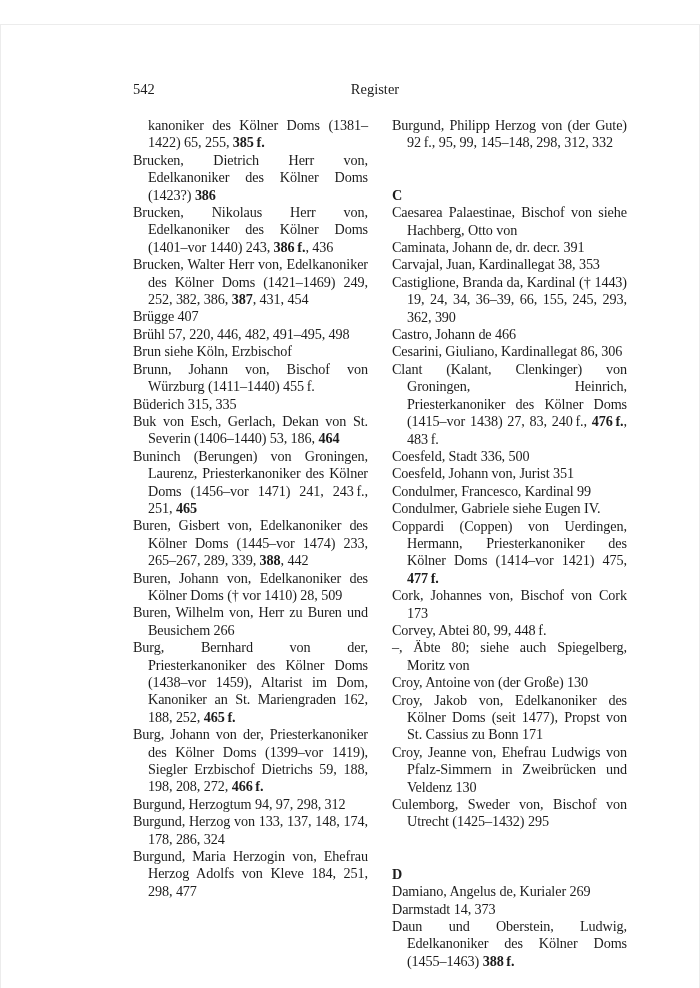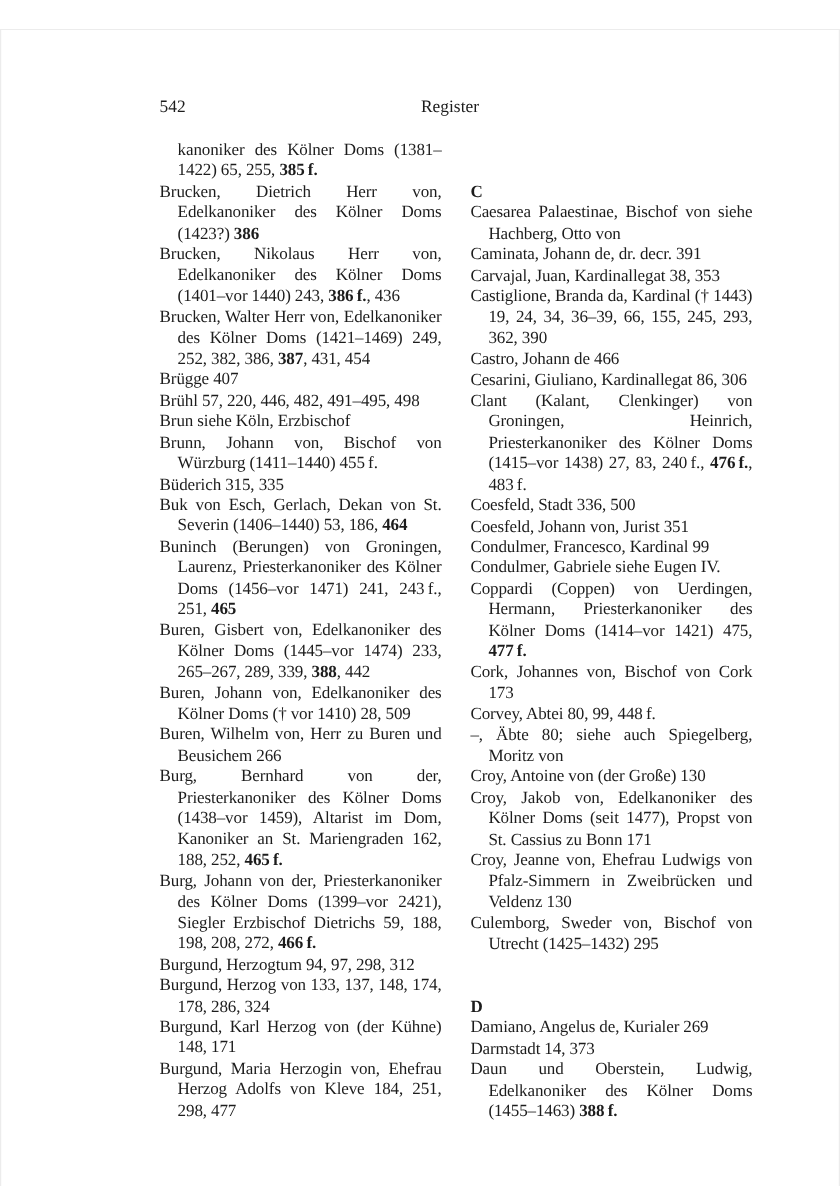--- a/index.html
+++ b/index.html
@@ -80,27 +80,27 @@
         <div class="entry"><span>Brühl 57, 220, 446, 482, 491–495, 498</span></div>
         <div class="entry"><span>Brun siehe Köln, Erzbischof</span></div>
         <div class="entry"><span>Brunn, Johann von, Bischof von Würzburg (1411–1440) 455 f.</span></div>
         <div class="entry"><span>Büderich 315, 335</span></div>
         <div class="entry"><span>Buk von Esch, Gerlach, Dekan von St. Severin (1406–1440) 53, 186, </span><span class="bold-ref">464</span></div>
         <div class="entry"><span>Buninch (Berungen) von Groningen, Laurenz, Priesterkanoniker des Kölner Doms (1456–vor 1471) 241, 243 f., 251, </span><span class="bold-ref">465</span></div>
         <div class="entry"><span>Buren, Gisbert von, Edelkanoniker des Kölner Doms (1445–vor 1474) 233, 265–267, 289, 339, </span><span class="bold-ref">388</span><span>, 442</span></div>
         <div class="entry"><span>Buren, Johann von, Edelkanoniker des Kölner Doms († vor 1410) 28, 509</span></div>
         <div class="entry"><span>Buren, Wilhelm von, Herr zu Buren und Beusichem 266</span></div>
         <div class="entry"><span>Burg, Bernhard von der, Priesterkanoniker des Kölner Doms (1438–vor 1459), Altarist im Dom, Kanoniker an St. Mariengraden 162, 188, 252, </span><span class="bold-ref">465 f.</span></div>
-        <div class="entry"><span>Burg, Johann von der, Priesterkanoniker des Kölner Doms (1399–vor 2421), Siegler Erzbischof Dietrichs 59, 188, 198, 208, 272, </span><span class="bold-ref">466 f.</span></div>
+        <div class="entry"><span>Burg, Johann von der, Priesterkanoniker des Kölner Doms (1399–vor 1419), Siegler Erzbischof Dietrichs 59, 188, 198, 208, 272, </span><span class="bold-ref">466 f.</span></div>
         <div class="entry"><span>Burgund, Herzogtum 94, 97, 298, 312</span></div>
         <div class="entry"><span>Burgund, Herzog von 133, 137, 148, 174, 178, 286, 324</span></div>
-        <div class="entry"><span>Burgund, Karl Herzog von (der Kühne) 148, 171</span></div>
         <div class="entry"><span>Burgund, Maria Herzogin von, Ehefrau Herzog Adolfs von Kleve 184, 251, 298, 477</span></div>
       </div>
     <div class="column">
+        <div class="entry"><span>Burgund, Philipp Herzog von (der Gute) 92 f., 95, 99, 145–148, 298, 312, 332</span></div>
         <div class="section-letter">C</div>
         <div class="entry"><span>Caesarea Palaestinae, Bischof von siehe Hachberg, Otto von</span></div>
         <div class="entry"><span>Caminata, Johann de, dr. decr. 391</span></div>
         <div class="entry"><span>Carvajal, Juan, Kardinallegat 38, 353</span></div>
         <div class="entry"><span>Castiglione, Branda da, Kardinal († 1443) 19, 24, 34, 36–39, 66, 155, 245, 293, 362, 390</span></div>
         <div class="entry"><span>Castro, Johann de 466</span></div>
         <div class="entry"><span>Cesarini, Giuliano, Kardinallegat 86, 306</span></div>
         <div class="entry"><span>Clant (Kalant, Clenkinger) von Groningen, Heinrich, Priesterkanoniker des Kölner Doms (1415–vor 1438) 27, 83, 240 f., </span><span class="bold-ref">476 f.</span><span>, 483 f.</span></div>
         <div class="entry"><span>Coesfeld, Stadt 336, 500</span></div>
         <div class="entry"><span>Coesfeld, Johann von, Jurist 351</span></div>

